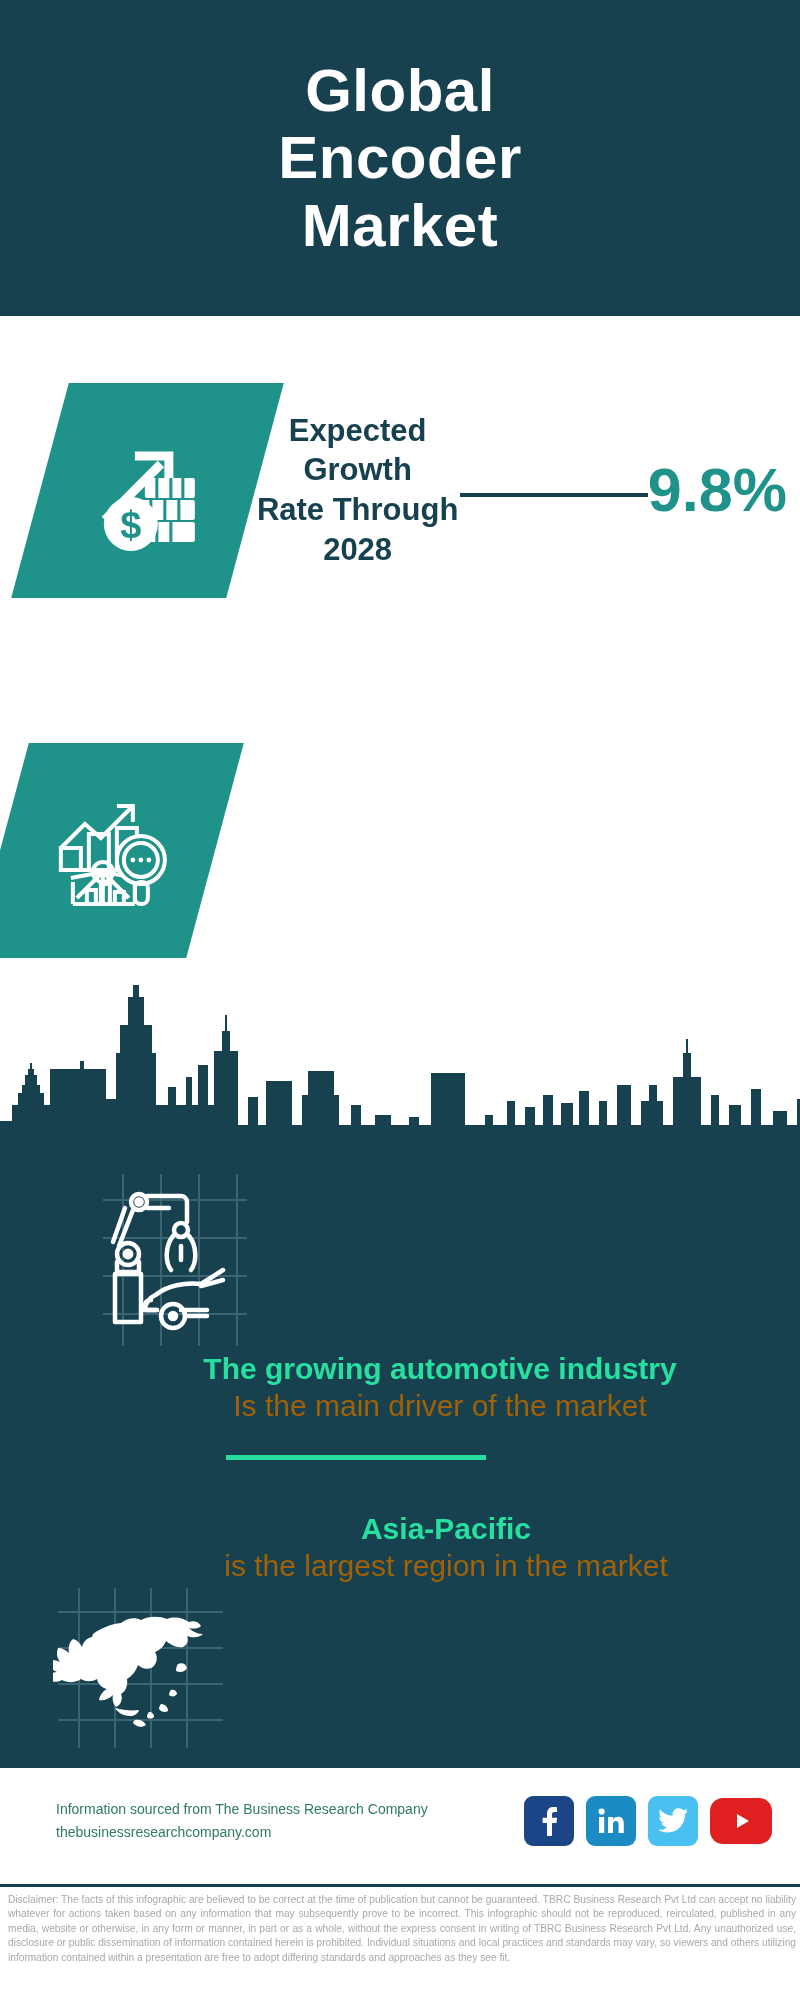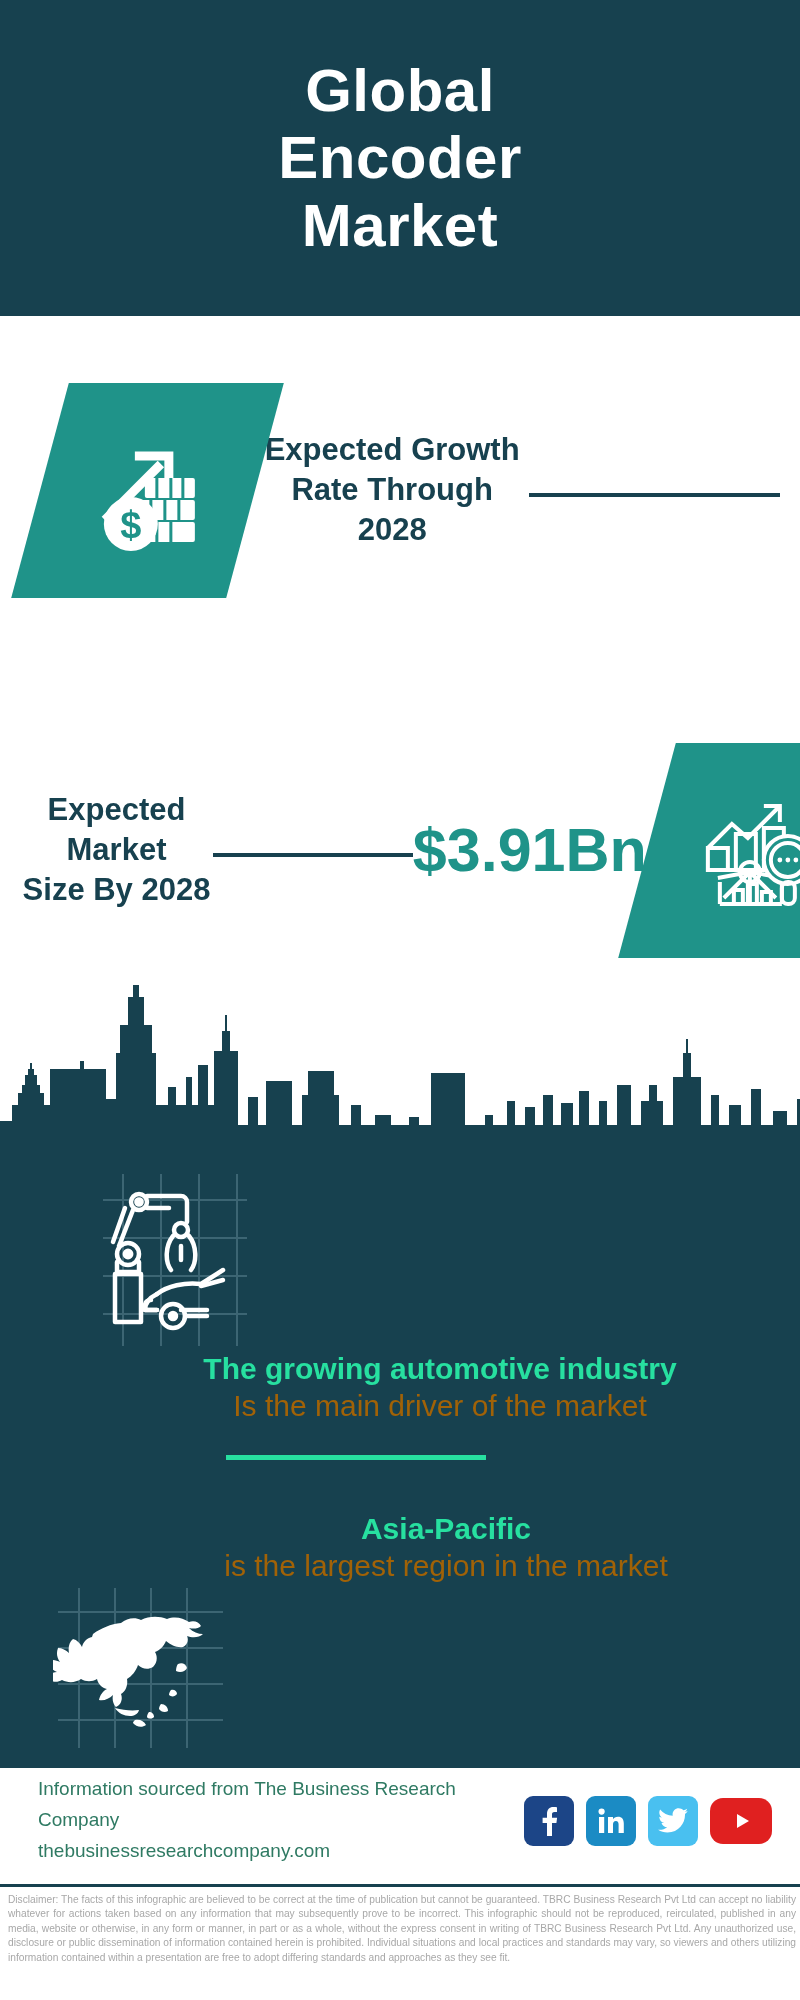--- a/index.html
+++ b/index.html
@@ -75,21 +75,21 @@
     position:absolute;left:226px;top:1455px;width:260px;height:5px;background:#27e0a0;
   }
 
   
   .footer{
     position:absolute;left:0;top:1768px;width:800px;height:105px;background:#ffffff;
     display:flex;align-items:center;
   }
   .footer-top-rule{position:absolute;left:0;top:1768px;width:800px;height:3px;background:#17414f;}
   .source{
-    margin-left:38px;color:#2f7a63;font-size:19px;line-height:1.62;max-width:420px;
+    margin-left:56px;color:#2f7a63;font-size:14px;line-height:1.62;max-width:420px;
   }
   .socials{display:flex;gap:12px;align-items:center;margin-left:auto;margin-right:28px;}
   .soc{width:50px;height:50px;border-radius:9px;display:flex;align-items:center;justify-content:center;}
   .soc-fb{background:#1c4587;}
   .soc-li{background:#1b8bc4;}
   .soc-tw{background:#49c0f0;}
   .soc-yt{background:#e02020;border-radius:13px;width:62px;height:46px;}
 
   .disclaimer-rule{position:absolute;left:0;top:1884px;width:800px;height:3px;background:#17414f;}
   .disclaimer{
@@ -129,30 +129,25 @@
           <line x1="88" y1="96" x2="88" y2="116"></line>
         </g>
         <circle cx="48" cy="98" r="27" fill="#fff"></circle>
         <text x="48" y="112" font-size="38" font-weight="bold" fill="#1f9389" text-anchor="middle" font-family="Liberation Sans, sans-serif">$</text>
       </svg>
     </div>
     <div class="stat-text">
       <div class="stat-label">Expected Growth
 Rate Through 2028</div>
       <div class="rule"></div>
+      <div class="stat-value">9.8%</div>
     </div>
   </div>
 
   <div class="stat stat-2">
-    <div class="stat-text">
-      <div class="stat-label">Expected Market
-Size By 2028</div>
-      <div class="rule"></div>
-      <div class="stat-value">$3.91Bn</div>
-    </div>
     <div class="para">
       <svg width="130" height="130" viewBox="0 0 130 130" fill="none" stroke="#fff" stroke-width="4">
         <polyline points="18,62 42,38 58,52 88,22" fill="none"></polyline>
         <polyline points="74,20 90,20 90,36" fill="none"></polyline>
         <rect x="18" y="62" width="20" height="22"></rect>
         <rect x="46" y="48" width="20" height="36"></rect>
         <rect x="74" y="42" width="20" height="42"></rect>
         <circle cx="60" cy="86" r="10"></circle>
         <path d="M22 84 L98 84"></path>
         <path d="M30 118 L92 118"></path>

